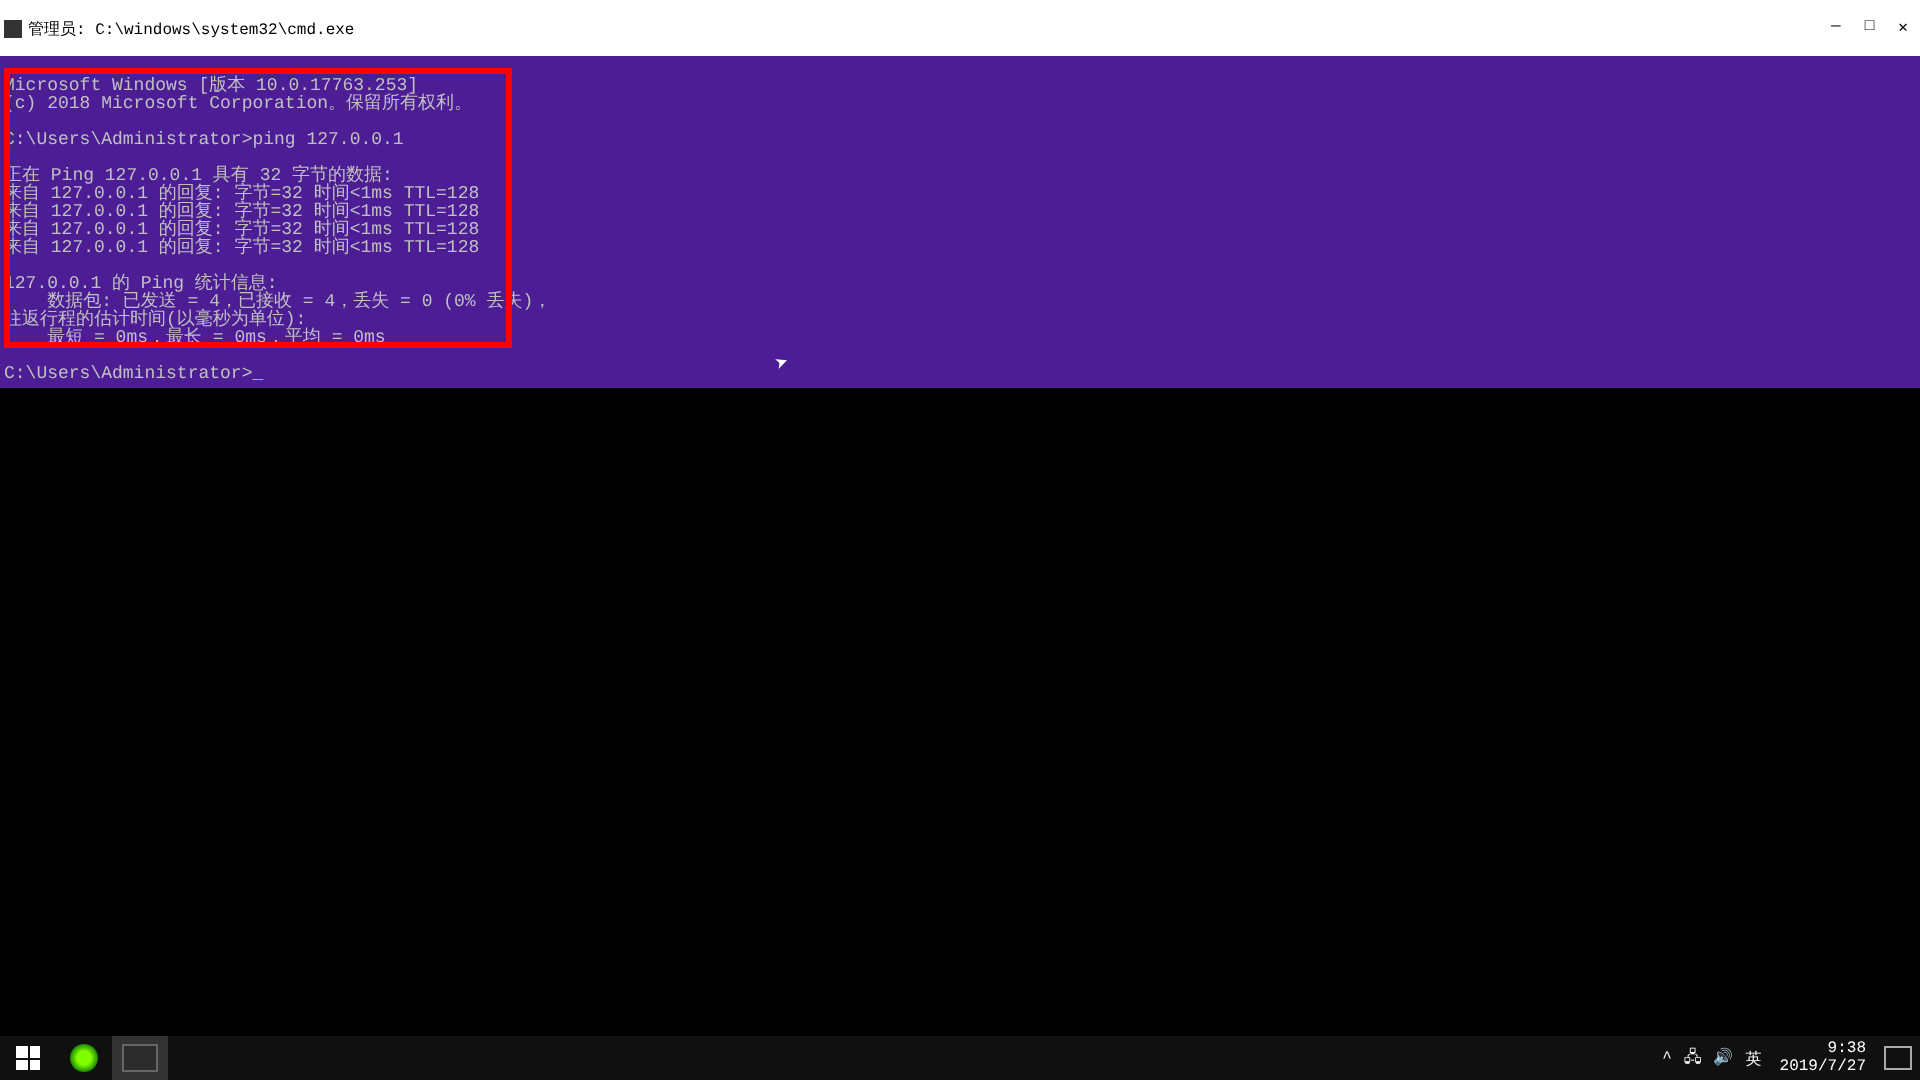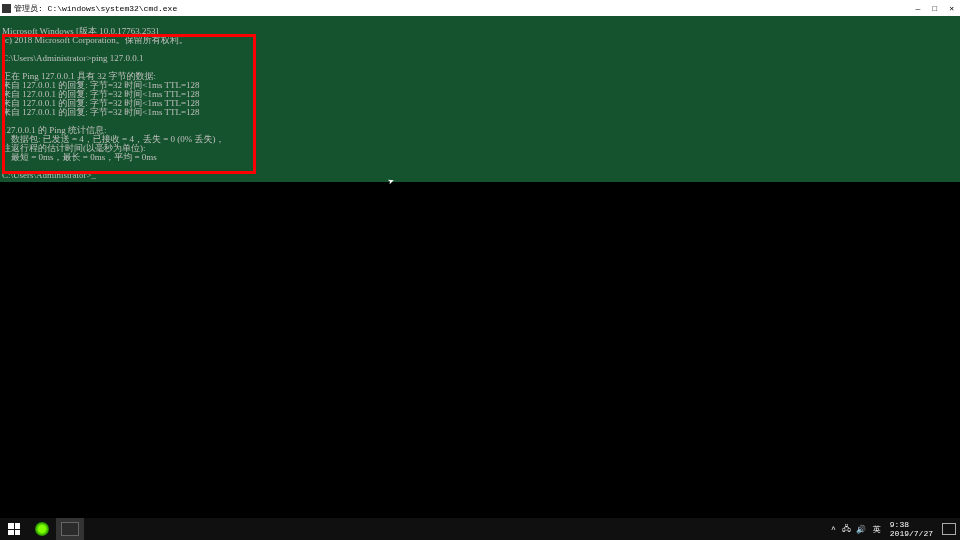--- a/index.html
+++ b/index.html
@@ -6,21 +6,21 @@
     body {
       width: 960px;
       height: 540px;
       background: #000;
       font-family: "NSimSun", "SimSun", "Courier New", monospace;
       font-size: 9px;
       overflow: hidden;
       position: relative;
     }
     .titlebar {
-      height: 16px;
+      height: 28px;
       background: #fff;
       display: flex;
       align-items: center;
       padding: 0 2px;
       font-size: 8px;
       color: #000;
       position: relative;
     }
     .titlebar-icon {
       width: 9px;
@@ -31,27 +31,27 @@
     }
     .titlebar-text { flex: 1; }
     .win-controls {
       display: flex;
       gap: 12px;
       padding-right: 4px;
       font-size: 8px;
     }
     .win-ctrl { cursor: pointer; }
     .terminal {
-      background: #14532d;
+      background: #4c1d95;
       color: #c0c0c0;
       padding: 2px 0 2px 2px;
       line-height: 9px;
       font-size: 9px;
       white-space: pre;
-      font-family: Liberation Serif, serif;
+      font-family: Liberation Mono, monospace;
     }
     .highlight-box {
       position: absolute;
       border: 3px solid #ff0000;
       top: 34px;
       left: 2px;
       width: 254px;
       height: 140px;
       pointer-events: none;
     }
@@ -110,21 +110,21 @@
     .taskbar-right {
       margin-left: auto;
       display: flex;
       align-items: center;
       gap: 6px;
       padding-right: 4px;
       height: 100%;
     }
     .tray-text { font-size: 8px; white-space: nowrap; }
     .tray-time {
-      text-align: left;
+      text-align: right;
       font-size: 8px;
       line-height: 9px;
       padding: 0 3px;
     }
     .notif-icon {
       width: 14px; height: 12px;
       border: 1px solid #aaa;
     }
     .chevron-up { font-size: 8px; }
   </style>

